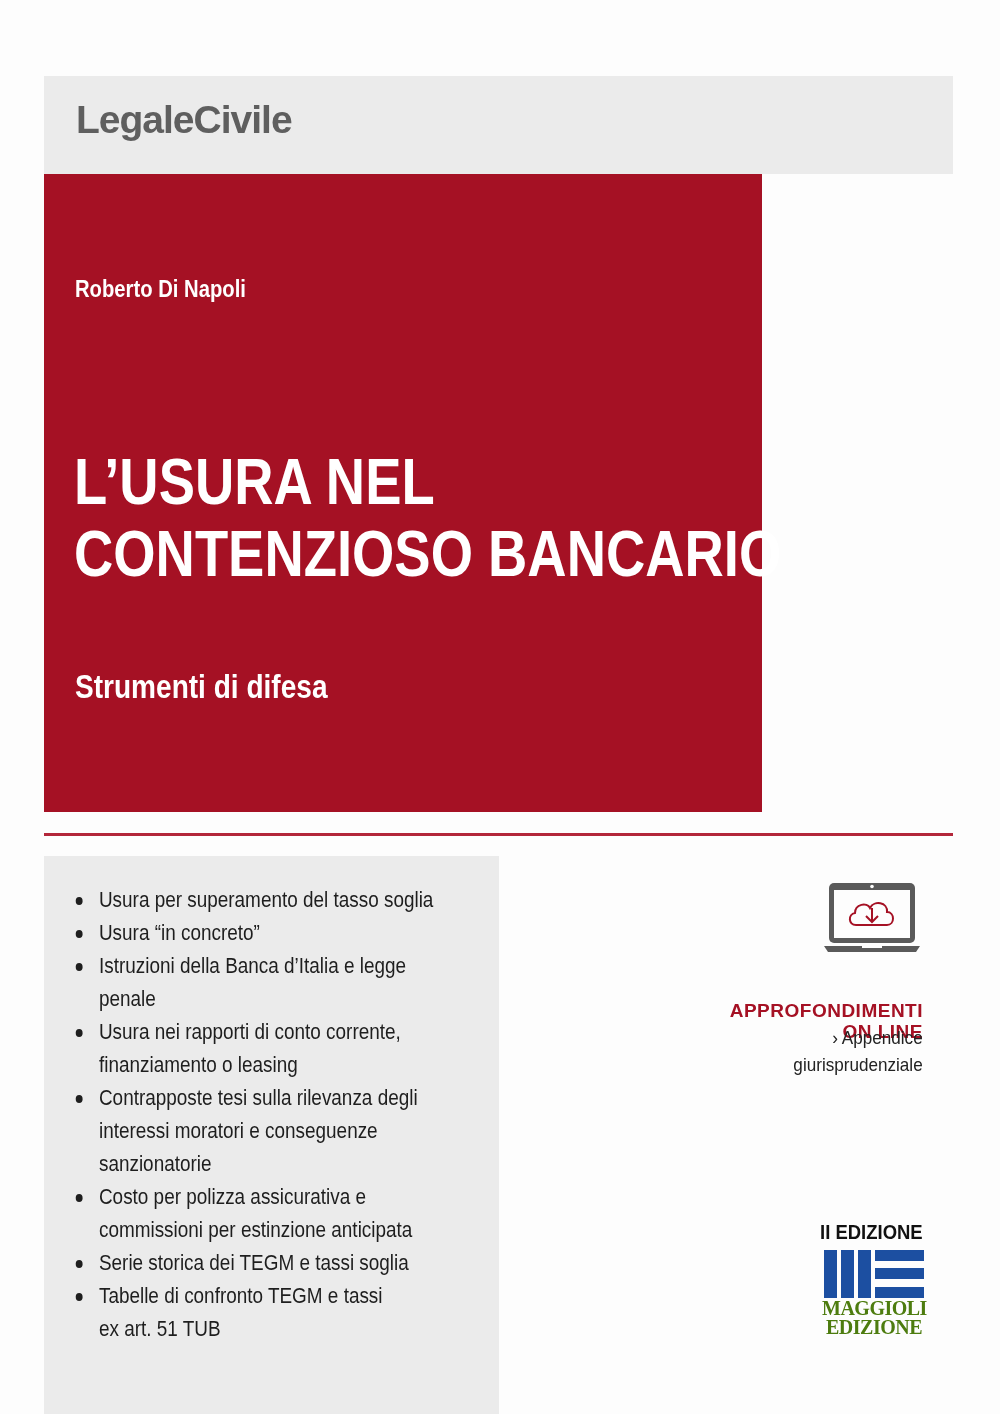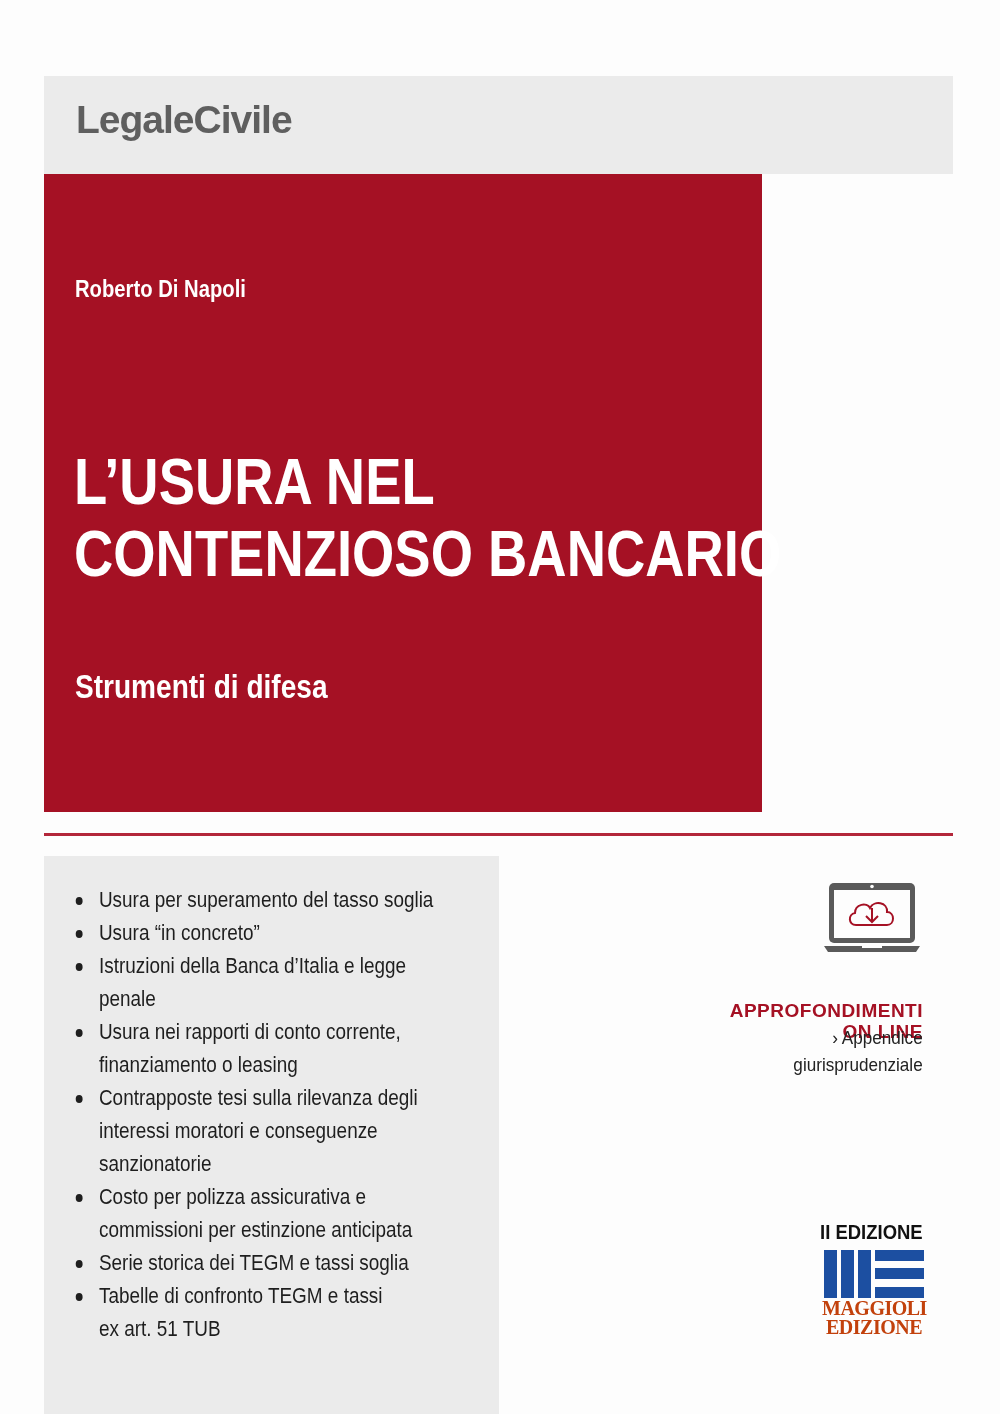--- a/index.html
+++ b/index.html
@@ -76,21 +76,21 @@
     position: absolute; right: 77px; top: 1220px;
     color: #111; font-weight: bold; font-size: 21px;
     transform: scaleX(0.88); transform-origin: right; white-space: nowrap;
   }
   .publisher-logo {
     position: absolute; left: 824px; top: 1250px; width: 100px; height: 90px;
   }
   .publisher-name {
     position: absolute; left: 822px; top: 1299px; width: 104px;
     text-align: center; font-family: "Liberation Serif", serif; font-weight: bold;
-    color: #c2410c; font-size: 20px; line-height: 19px; letter-spacing: -0.5px;
+    color: #4d7c0f; font-size: 20px; line-height: 19px; letter-spacing: -0.5px;
   }
 </style>
 </head>
 <body>
 
 <div class="series-band">
   <div class="series-name">LegaleCivile</div>
 </div>
 
 <div class="red-block">

